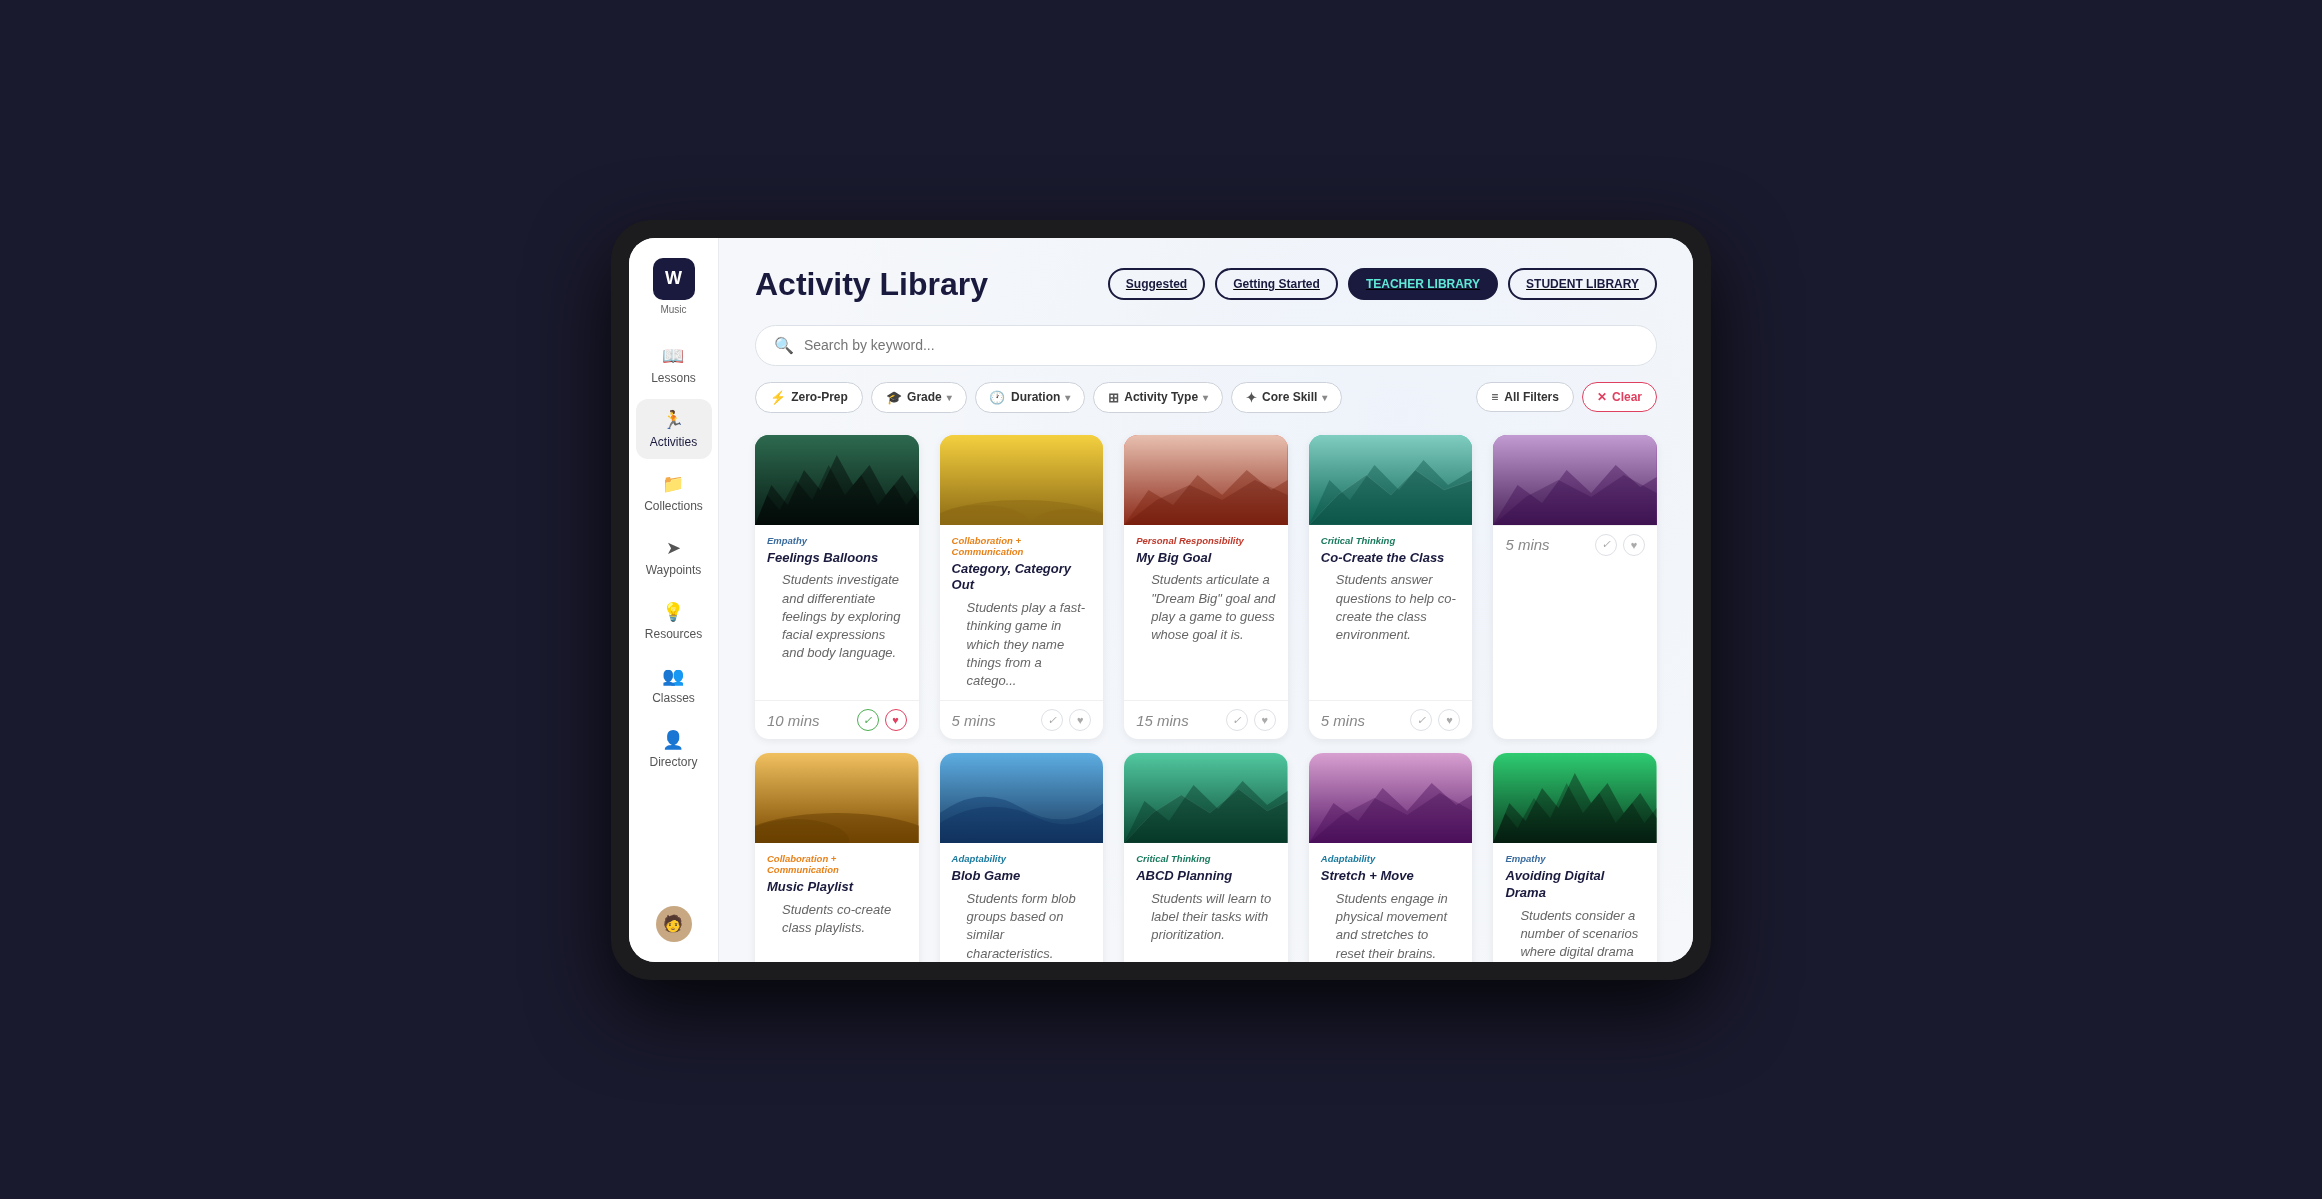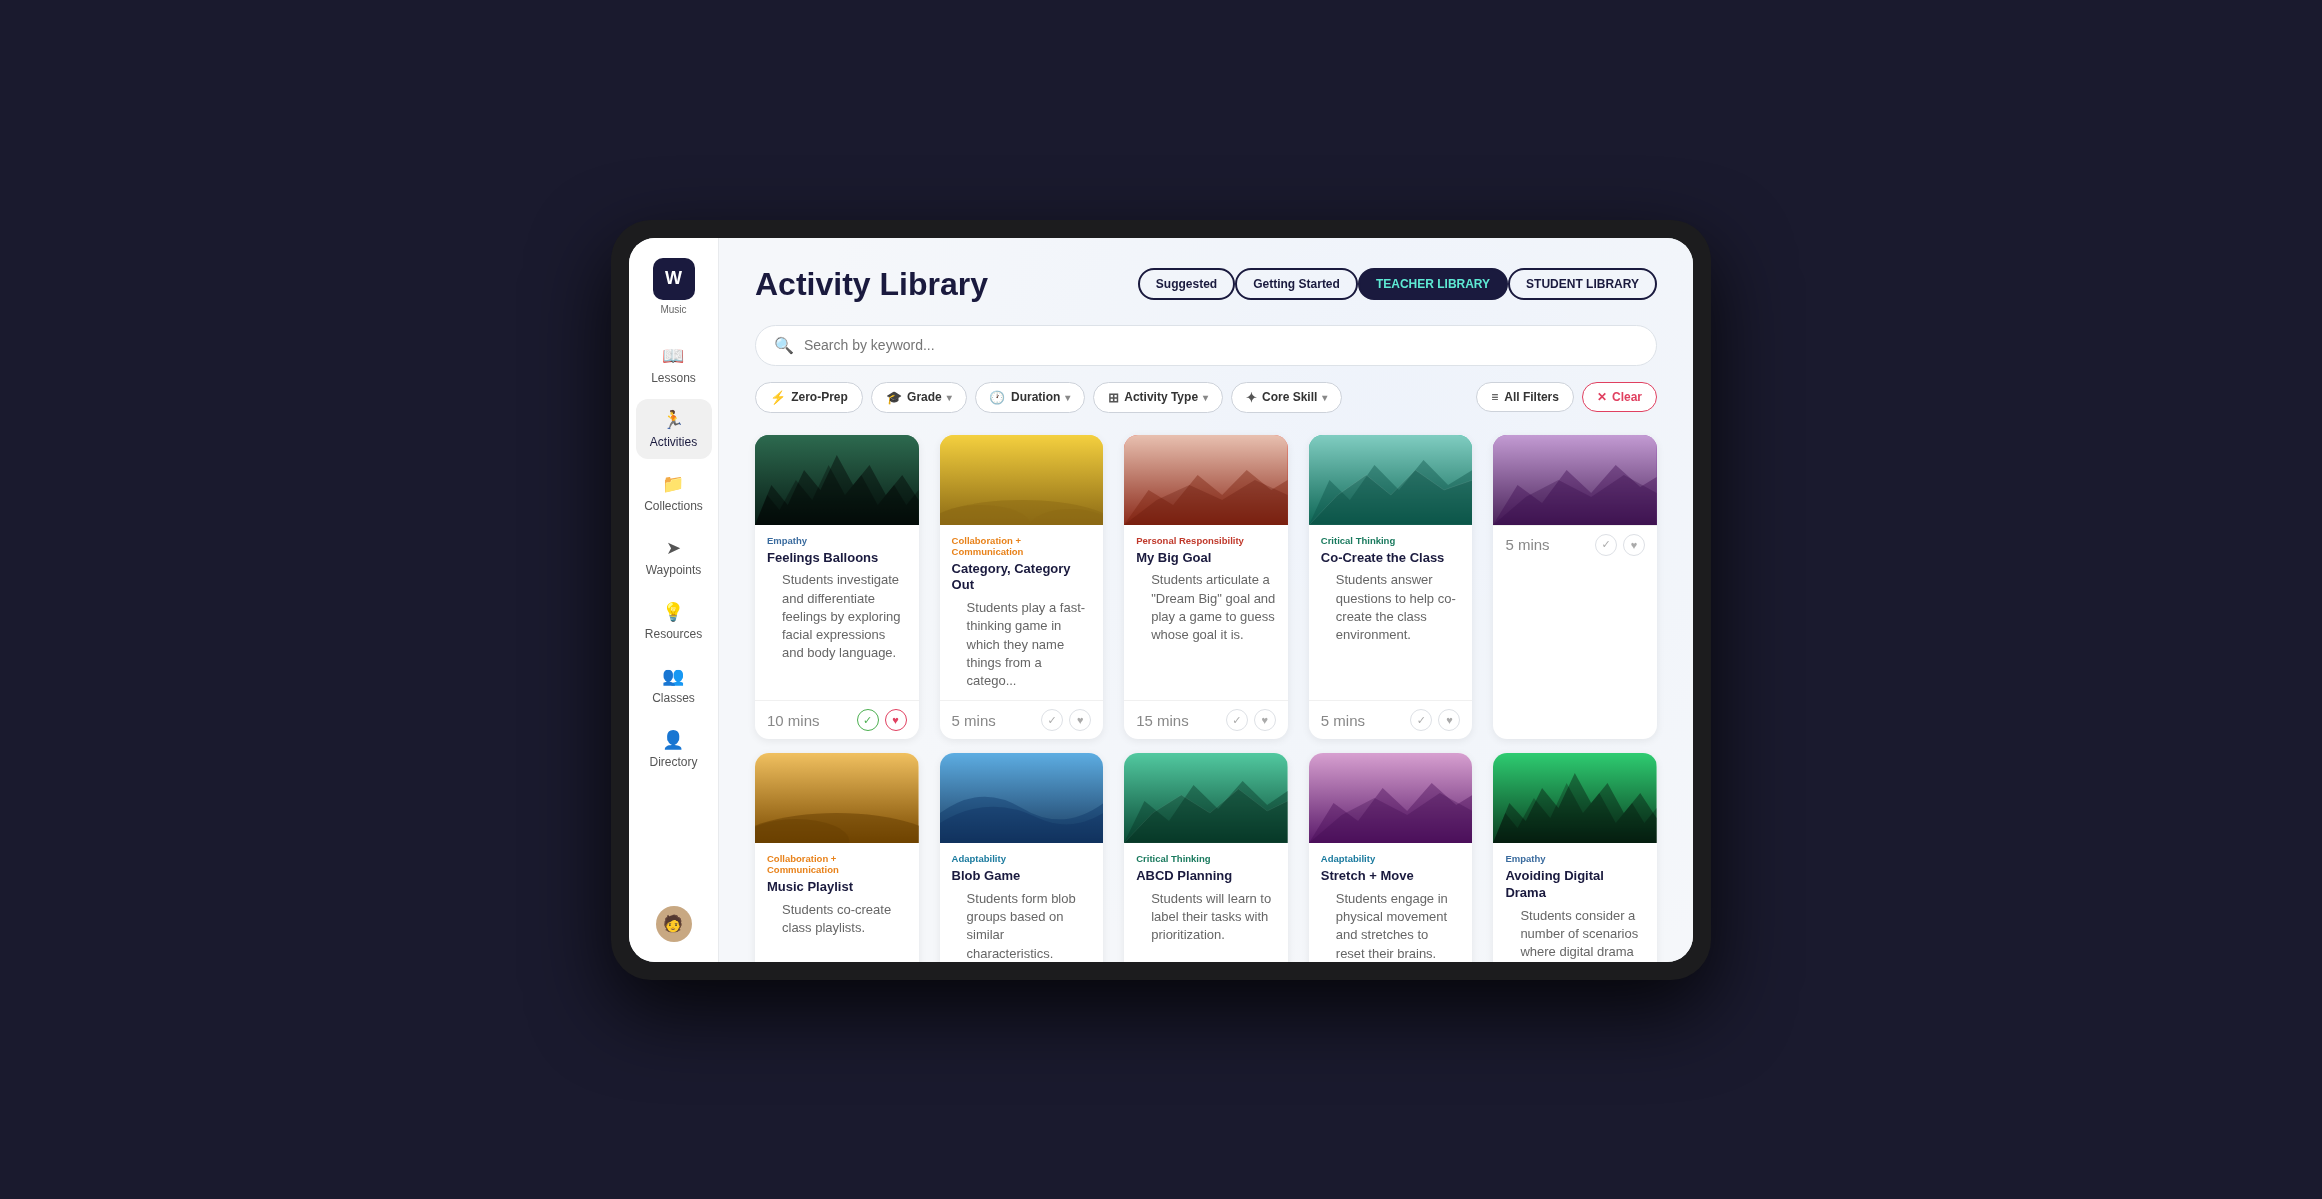--- a/index.html
+++ b/index.html
@@ -117,21 +117,23 @@
       justify-content: space-between;
       margin-bottom: 22px;
     }
     .page-title {
       font-size: 32px;
       font-weight: 800;
       color: #1a1a3e;
     }
     .header-tabs {
       display: flex;
-      align-items: center;
+      gap: 10px;
+      align-items: center;
+      text-decoration: underline;
     }
     .header-tab {
       padding: 7px 16px;
       border-radius: 20px;
       border: 2px solid #1a1a3e;
       font-size: 12px;
       font-weight: 600;
       cursor: pointer;
       background: transparent;
       color: #1a1a3e;
@@ -215,20 +217,21 @@
       font-weight: 600;
       color: #e04060;
       cursor: pointer;
       background: #fff;
     }
     
     .cards-grid {
       display: grid;
       grid-template-columns: repeat(5, 1fr);
       gap: 21px;
+      font-style: italic;
     }
     .card {
       background: #fff;
       border-radius: 14px;
       overflow: hidden;
       box-shadow: 0 2px 8px rgba(0,0,0,0.07);
       display: flex;
       flex-direction: column;
     }
     .card-image {

